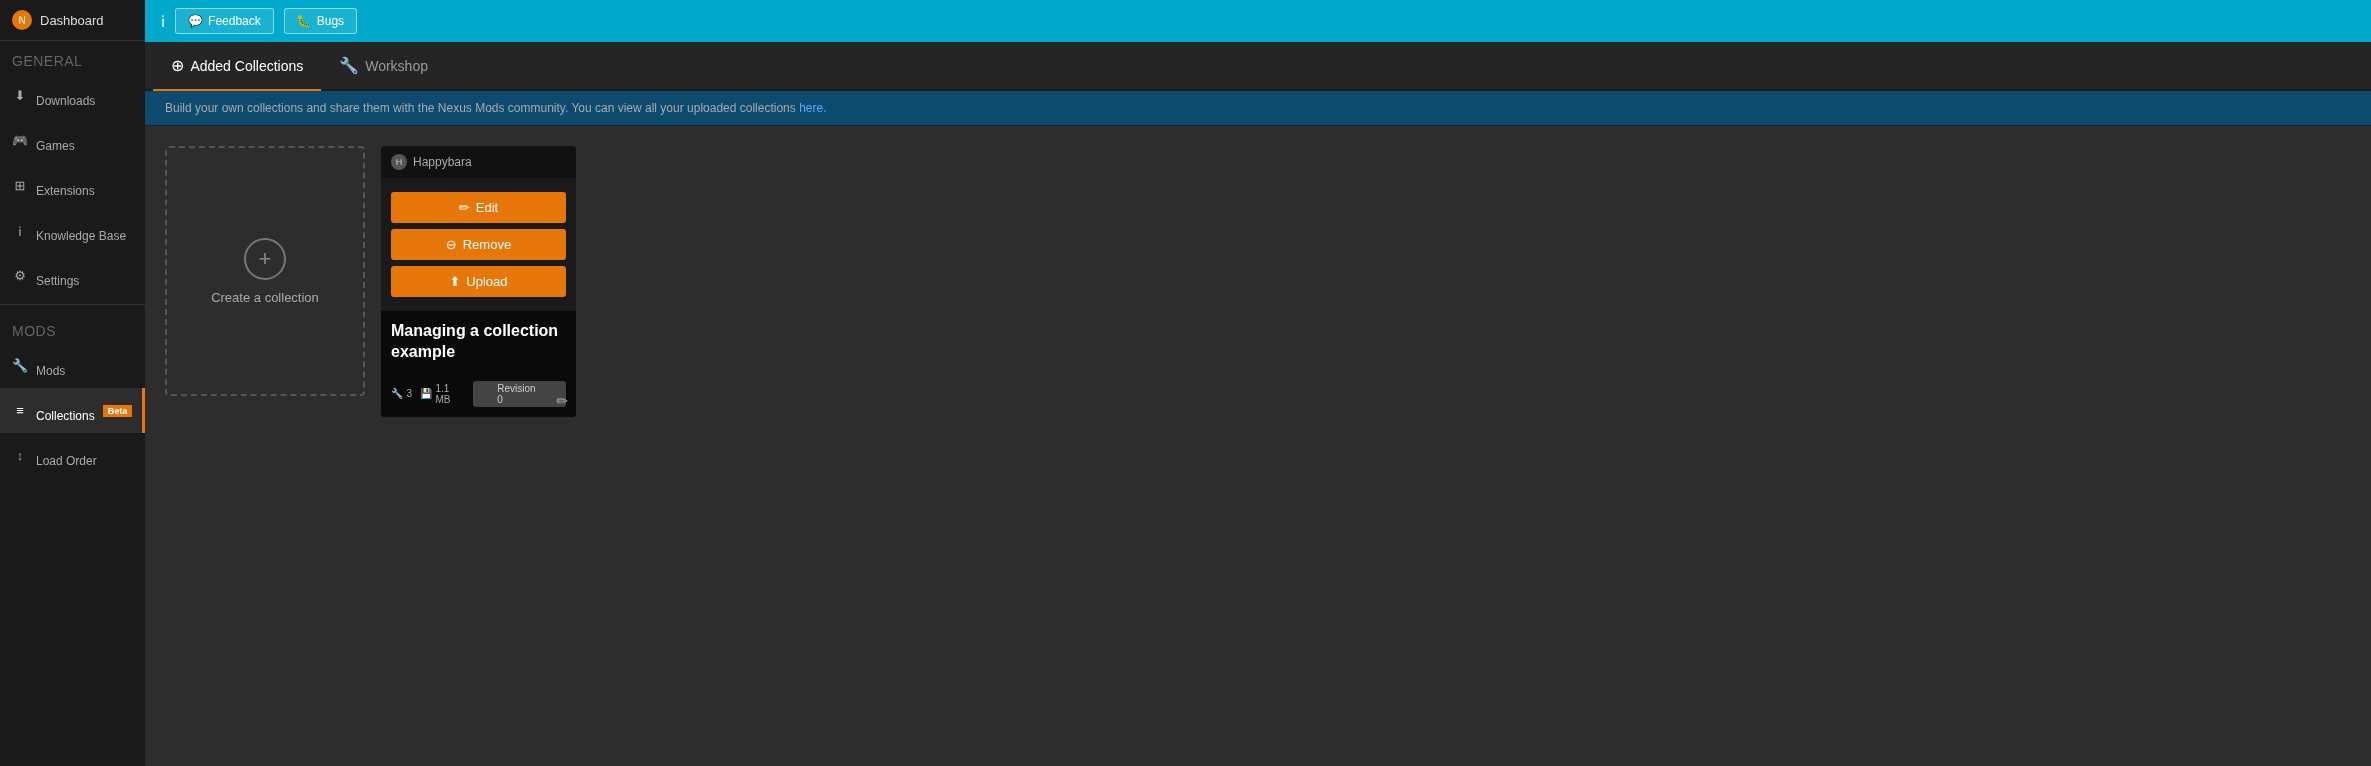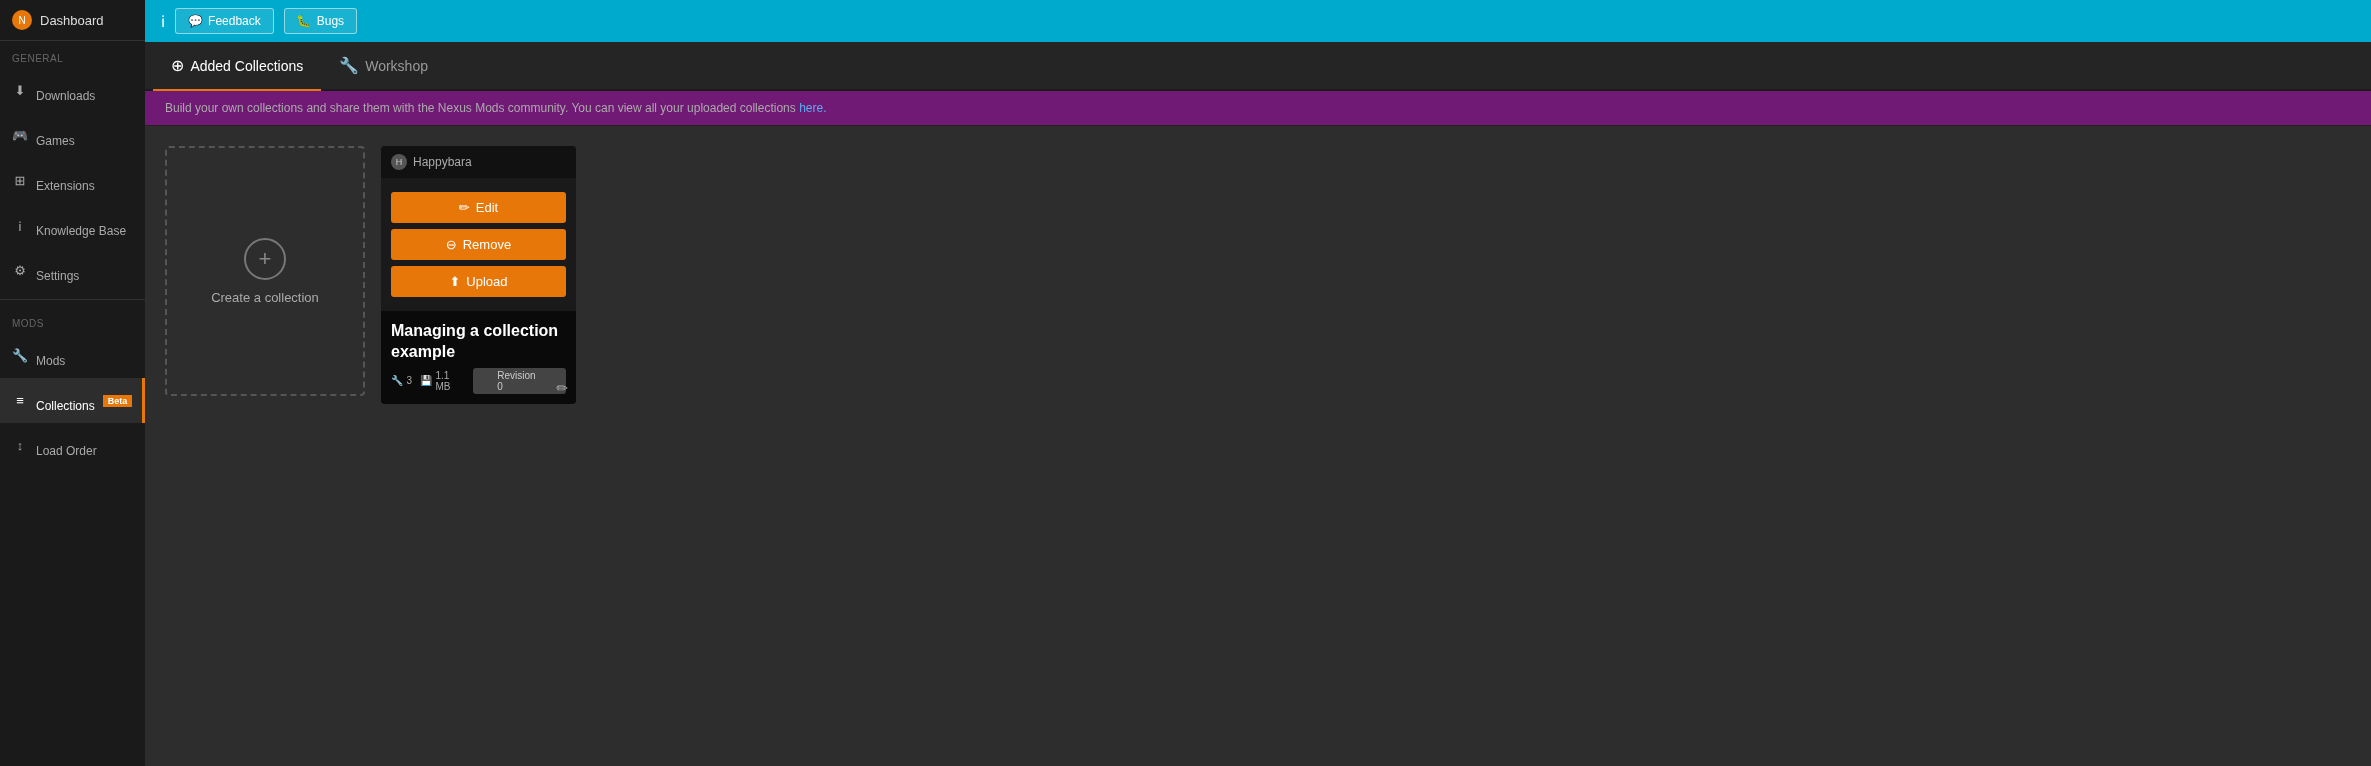--- a/index.html
+++ b/index.html
@@ -43,21 +43,21 @@
       flex-shrink: 0;
     }
 
     .sidebar-logo-text {
       font-size: 13px;
       color: #ddd;
       font-weight: 500;
     }
 
     .sidebar-section-label {
-      font-size: 10px;
+      font-size: 14px;
       color: #666;
       text-transform: uppercase;
       padding: 12px 12px 4px;
       letter-spacing: 0.5px;
     }
 
     .sidebar-item {
       display: flex;
       align-items: center;
       gap: 8px;
@@ -183,21 +183,21 @@
 
     
     #content {
       flex: 1;
       overflow-y: auto;
       background: #2d2d2d;
       padding: 0;
     }
 
     .subtitle-bar {
-      background: #701a75;
+      background: #0c4a6e;
       padding: 10px 20px;
       font-size: 12px;
       color: #aaa;
       border-bottom: 1px solid #222;
     }
 
     .subtitle-bar a {
       color: #5aacf0;
       text-decoration: none;
     }
@@ -320,21 +320,21 @@
     .card-info {
       padding: 10px;
       background: rgba(0,0,0,0.6);
     }
 
     .card-title {
       font-size: 16px;
       color: white;
       line-height: 1.3;
       font-weight: 600;
-      margin-bottom: 5px;
+      margin-bottom: 18px;
     }
 
     .card-meta {
       display: flex;
       align-items: center;
       gap: 8px;
       font-size: 10px;
       color: #aaa;
     }
 

